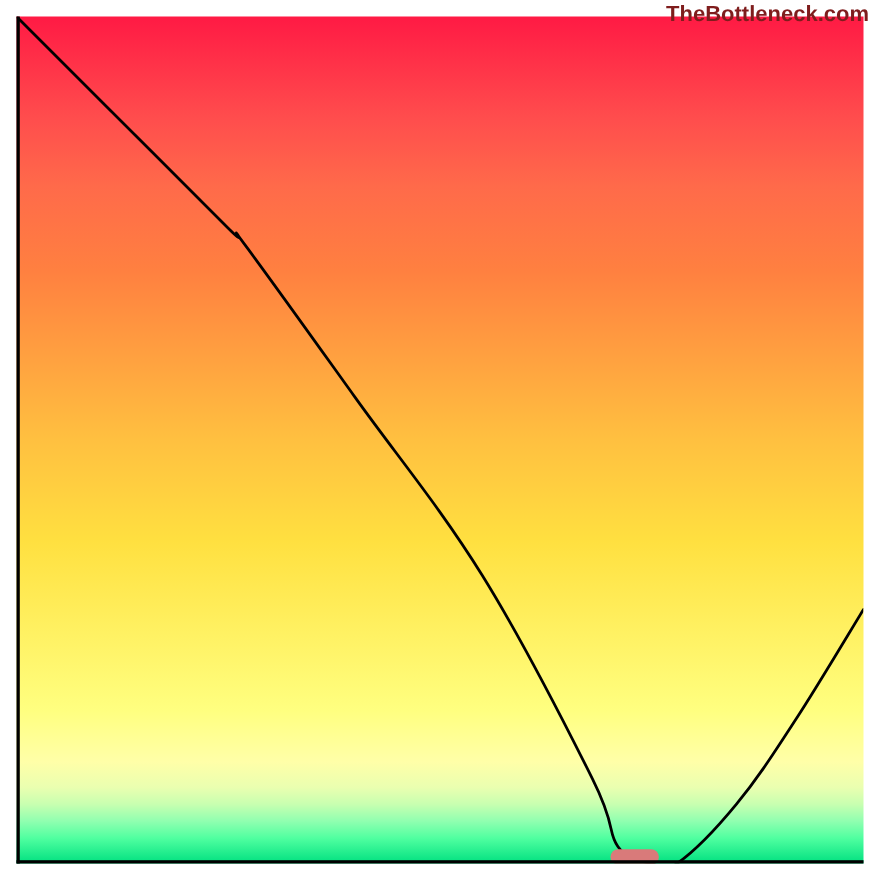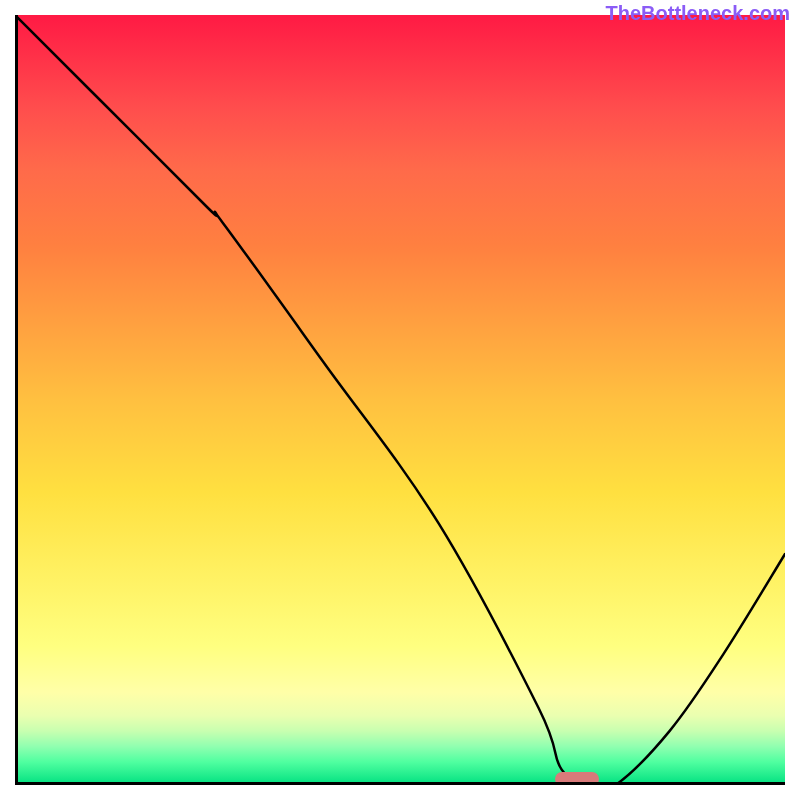--- a/index.html
+++ b/index.html
@@ -71,21 +71,21 @@
     height: 770px;
     background: #000;
   }
   .watermark {
     position: absolute;
     top: 2px;
     right: 10px;
     font-family: Arial, Helvetica, sans-serif;
     font-size: 20px;
     font-weight: 600;
-    color: #8b5cf6;
+    color: #7f1d1d;
   }
 </style>
 </head>
 <body>
 
 <div class="chart-container">
 
   <div class="plot-area">
     <svg class="curve" viewBox="0 0 770 770" preserveAspectRatio="none">
       <path id="curve-path" fill="none" stroke="#000000" stroke-width="2.5" stroke-linecap="round" stroke-linejoin="round" d="M 0 0 C 13.9 13.9, 42.4 42.4, 77.0 77.0 C 111.7 111.7, 168.9 168.9, 192.5 192.5 C 216.1 216.1, 187.1 180.2, 207.9 207.9 C 228.7 235.6, 269.2 292.4, 308.0 346.5 C 346.8 400.6, 384.7 445.8, 423.5 508.2 C 462.3 570.6, 501.4 648.6, 523.6 693.0 C 545.8 737.4, 537.0 740.7, 546.7 754.6 C 556.4 768.5, 567.8 767.2, 577.5 770.0 C 587.2 772.8, 586.7 779.7, 600.6 770.0 C 614.5 760.3, 635.1 739.7, 654.5 716.1 C 673.9 692.5, 687.6 671.0, 708.4 639.1 C 729.2 607.2, 758.9 557.0, 770.0 539.0"></path>

